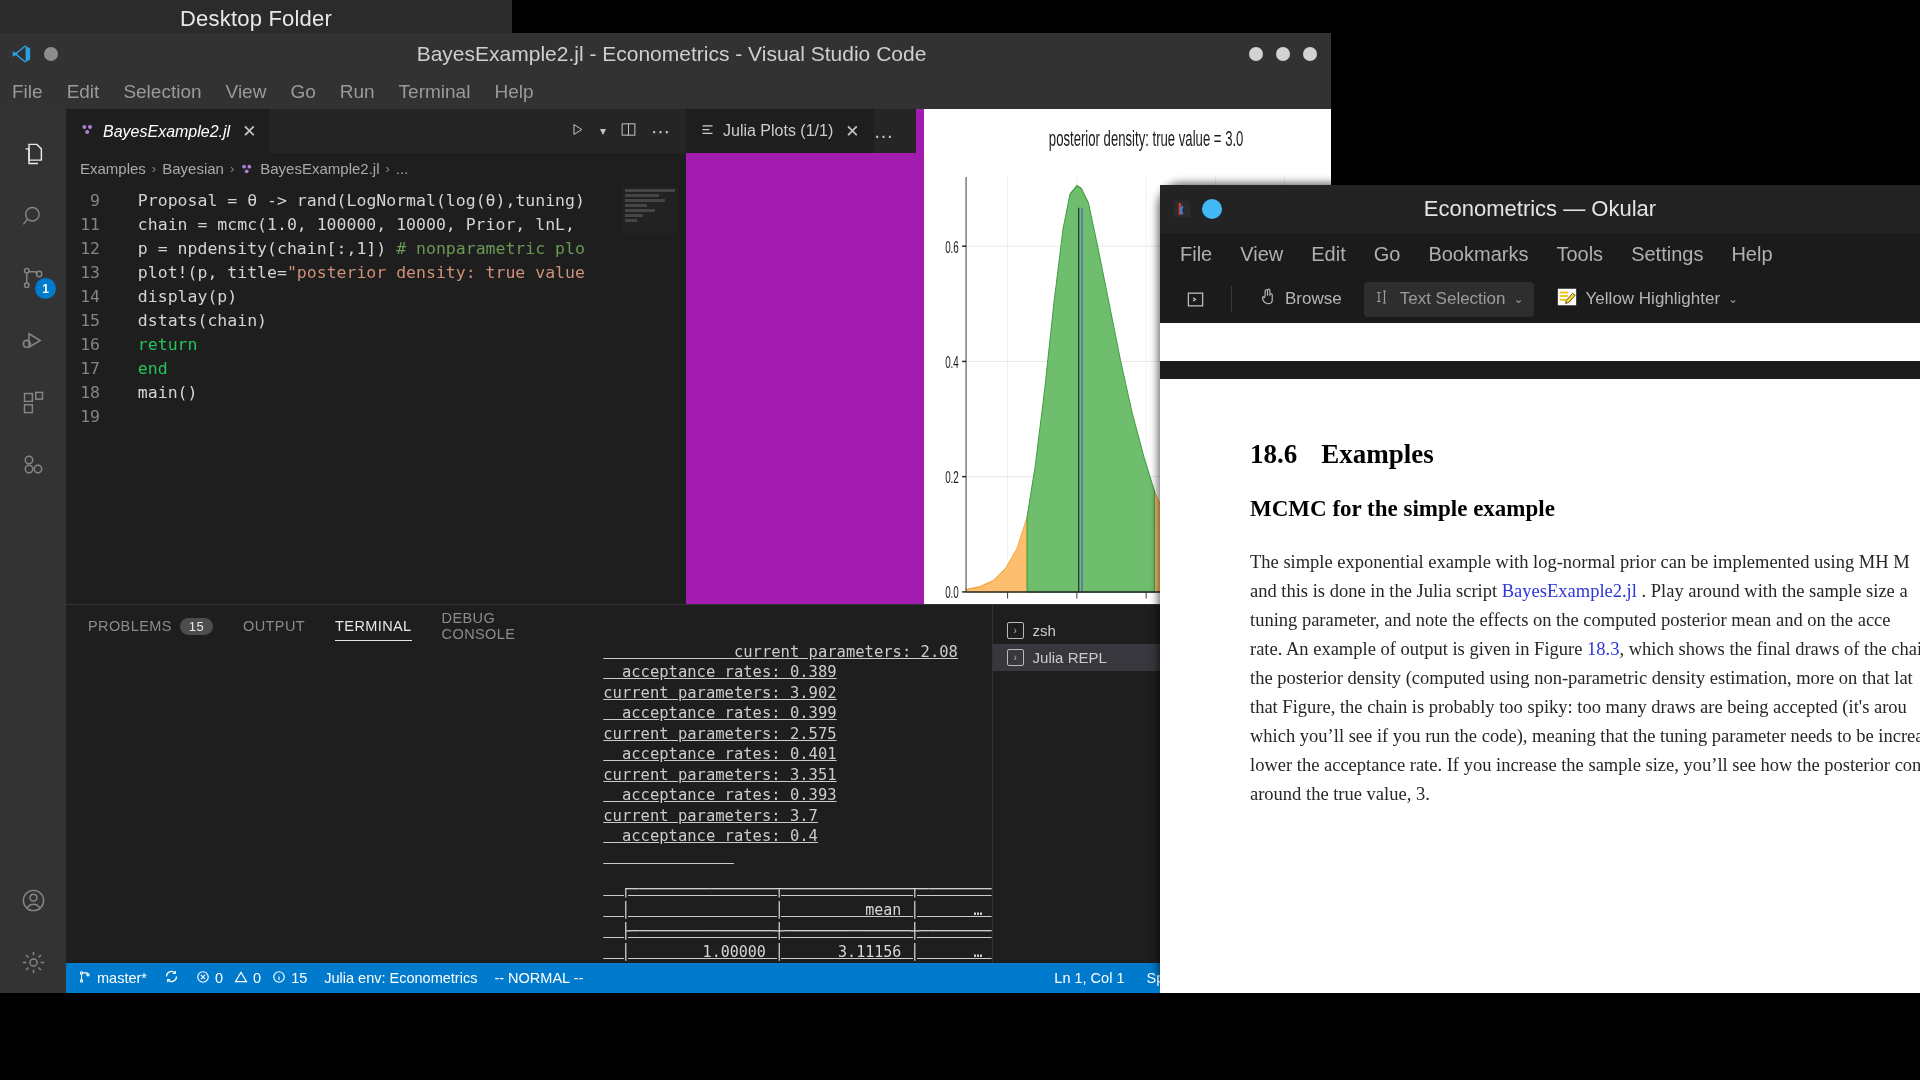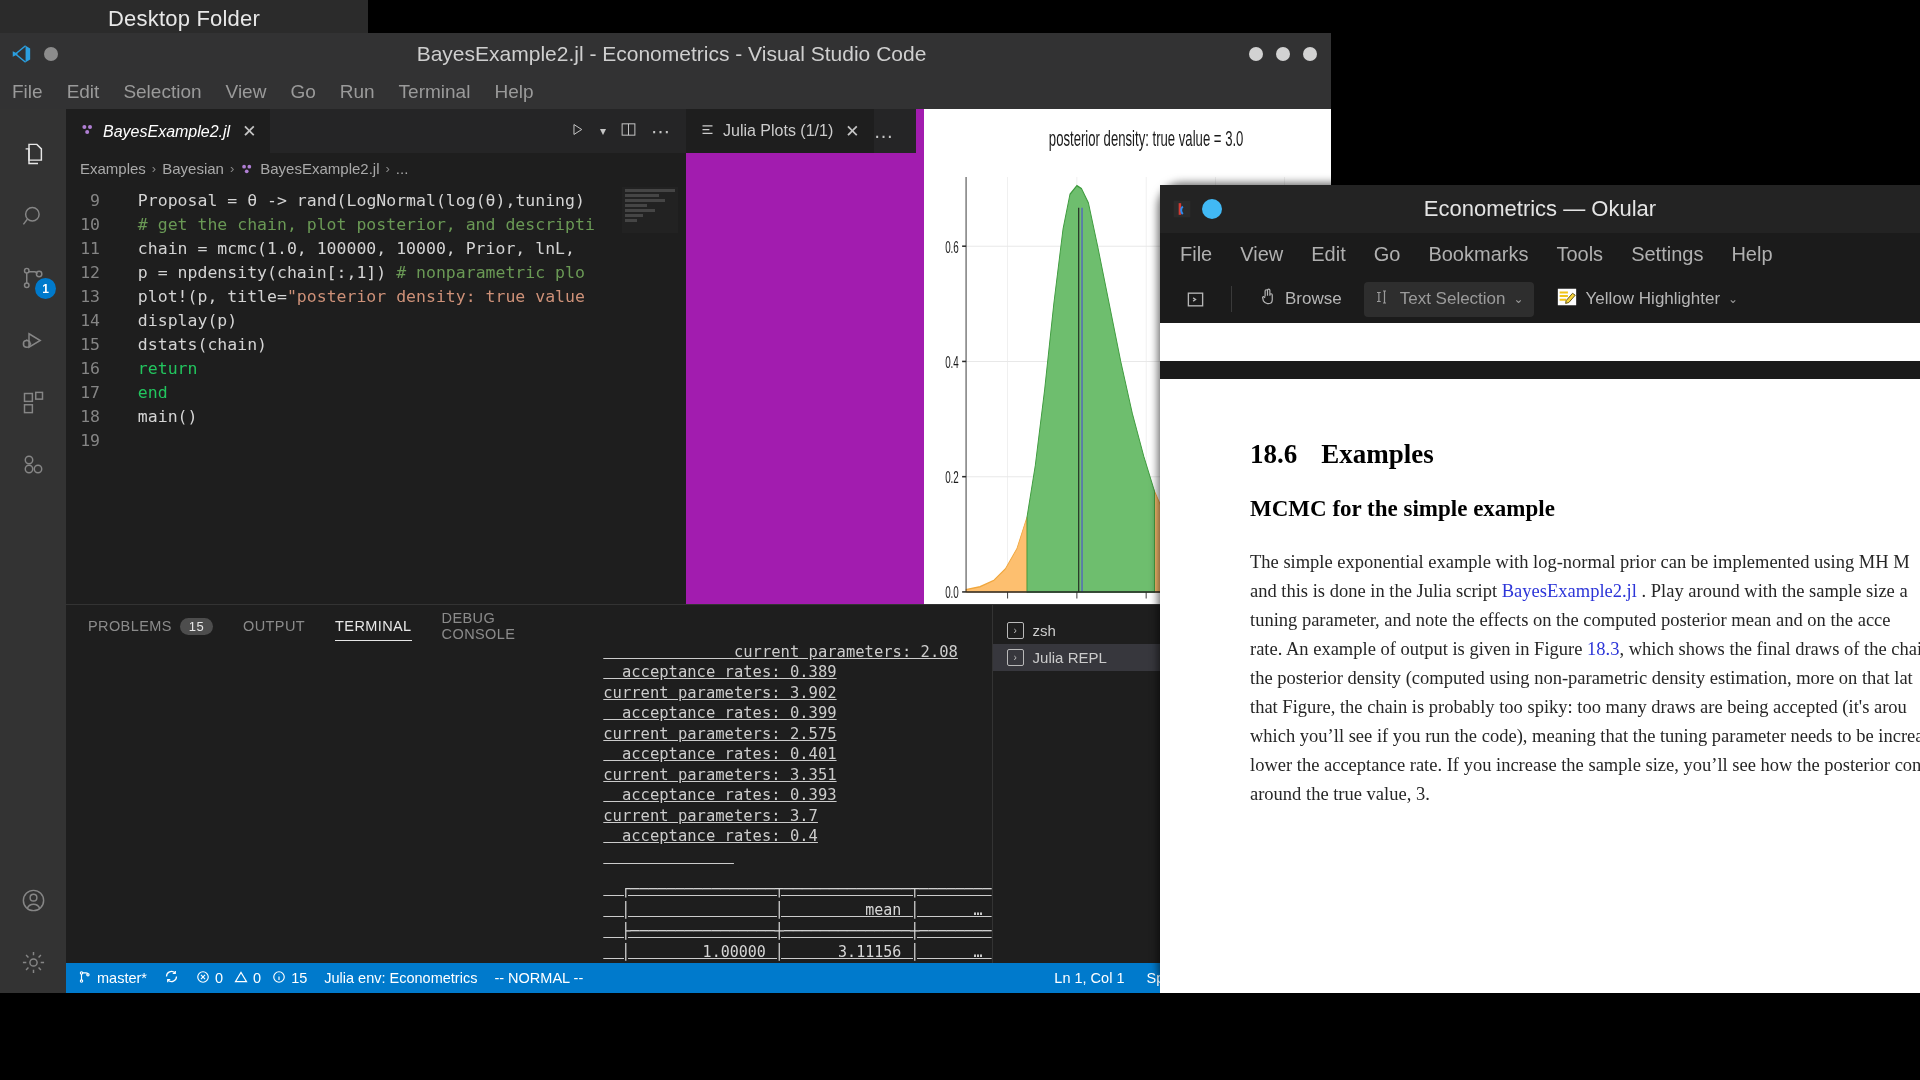--- a/index.html
+++ b/index.html
@@ -6,21 +6,21 @@
   html, body {
     width: 1920px; height: 1080px;
     overflow: hidden;
     background: #000000;
     font-family: "Liberation Sans", sans-serif;
   }
   #root { position: relative; width: 1920px; height: 1080px; background: #000; }
 
   
   .desktop-folder {
-    position: absolute; left: 0; top: 0; width: 368px; height: 38px;
+    position: absolute; left: 0; top: 0; width: 512px; height: 38px;
     background: #2b2b2b; color: #e8e8e8;
     display: flex; align-items: center; justify-content: center;
     font-size: 22px; letter-spacing: .2px;
   }
 
   
   .vscode {
     position: absolute; left: 0; top: 33px; width: 1331px; height: 960px;
     background: #1e1e1e; color: #cccccc;
     display: flex; flex-direction: column;
@@ -322,21 +322,20 @@
                     <circle cx="11.5" cy="16" r="3.2" fill="#b07fd4"></circle>
                   </svg>
               </span>
               <span>BayesExample2.jl</span>
               <span class="sep">›</span>
               <span>...</span>
             </div>
 
             <div class="code" id="code-lines">
                 <div class="cline"><span class="lnum">9</span><span class="ctext"><span>  Proposal = </span><span>θ</span><span> -&gt; </span><span>rand</span><span>(LogNormal(log(θ),tuning)</span></span></div>
-                <div class="cline"><span class="lnum">10</span><span class="ctext"><span class="c-com">  # get the chain, plot posterior, and descripti</span></span></div>
                 <div class="cline"><span class="lnum">11</span><span class="ctext"><span>  chain = mcmc(1.0, 100000, 10000, Prior, lnL,</span></span></div>
                 <div class="cline"><span class="lnum">12</span><span class="ctext"><span>  p = npdensity(chain[:,1]) </span><span class="c-com"># nonparametric plo</span></span></div>
                 <div class="cline"><span class="lnum">13</span><span class="ctext"><span>  plot!(p, title=</span><span class="c-str">"posterior density: true value</span></span></div>
                 <div class="cline"><span class="lnum">14</span><span class="ctext"><span>  display(p)</span></span></div>
                 <div class="cline"><span class="lnum">15</span><span class="ctext"><span>  dstats(chain)</span></span></div>
                 <div class="cline"><span class="lnum">16</span><span class="ctext"><span class="c-kw">  return</span></span></div>
                 <div class="cline"><span class="lnum">17</span><span class="ctext"><span class="c-kw">  end</span></span></div>
                 <div class="cline"><span class="lnum">18</span><span class="ctext"><span>  main()</span></span></div>
                 <div class="cline"><span class="lnum">19</span><span class="ctext"><span></span></span></div>
               </div>

